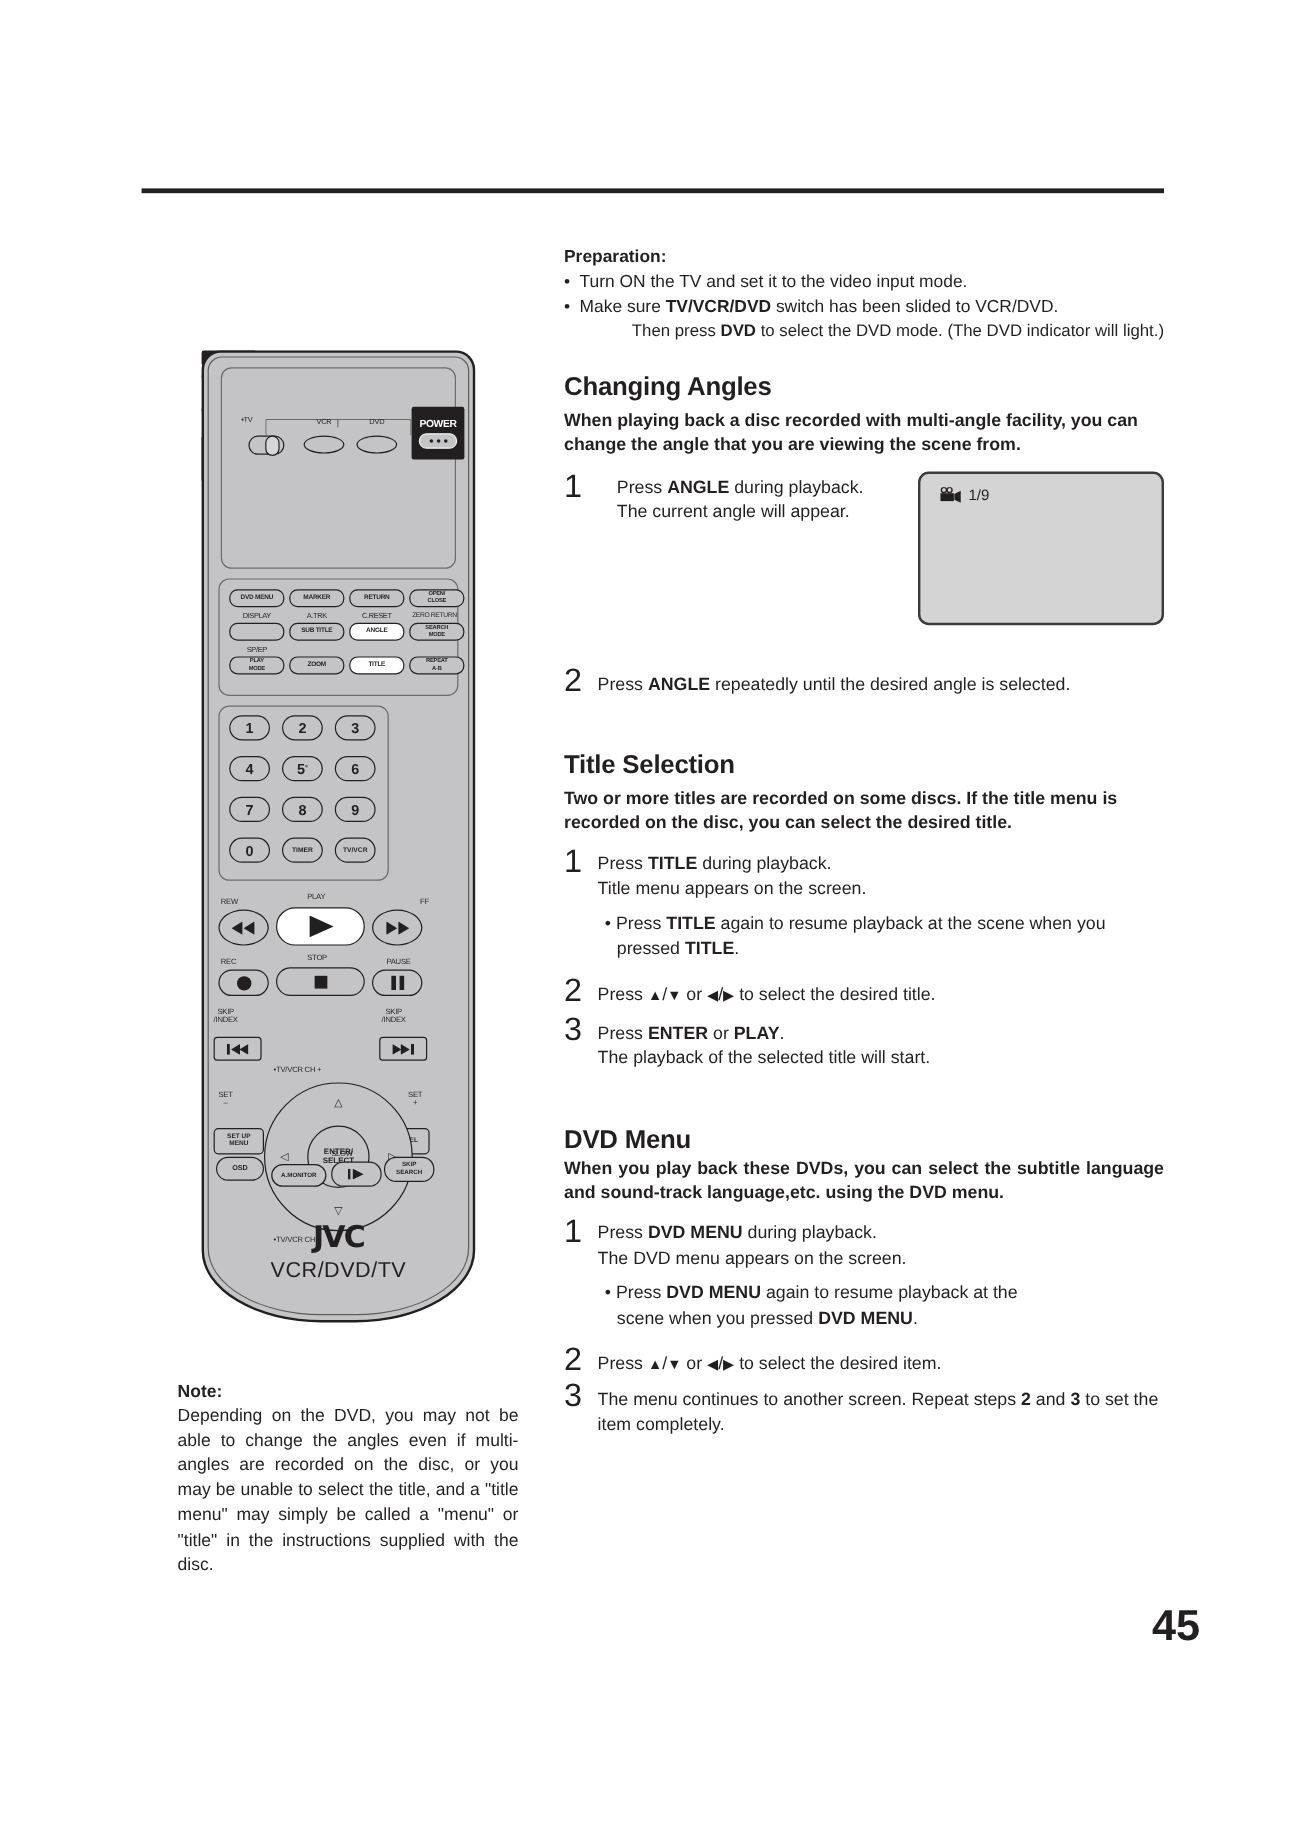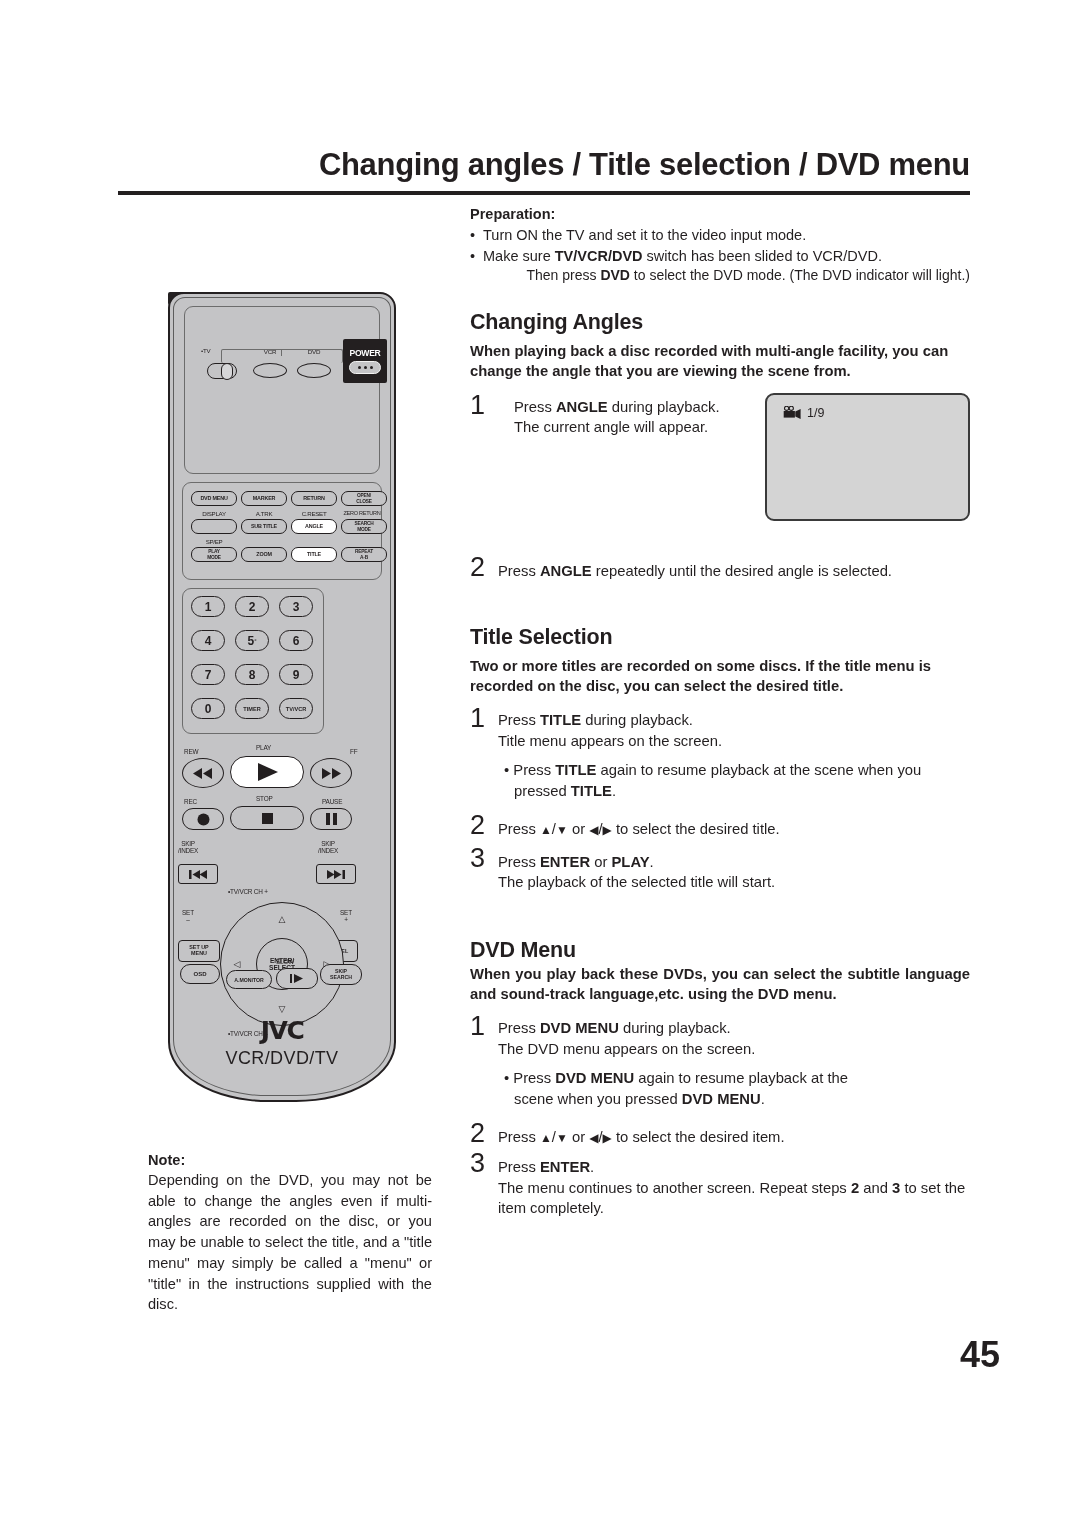--- a/index.html
+++ b/index.html
@@ -173,21 +173,20 @@
   #note-head { font-size:14.6px; font-weight:bold; margin-bottom:2px; }
   #note-text { font-size:14.6px; line-height:1.42; text-align:justify; }
 
   
   #page-number { position:absolute; right:80px; top:1334px; font-size:36px; font-weight:bold; }
 </style>
 </head>
 <body>
 
 <div id="page-header">
-  <div id="page-title">Changing angles / Title selection / DVD menu</div>
   <div id="title-rule"></div>
 </div>
 
 <div id="remote-wrap">
   <div id="remote-body"></div>
   <div id="remote-inner-edge"></div>
 
   <div class="panel" id="panel-top">
     <div id="link-line"></div>
     <div id="link-tick"></div>
@@ -461,21 +460,20 @@
     </div>
 
     <div class="step" style="margin-top:12px;">
       <div class="step-num">2</div>
       <div class="step-body tight"><span>Press </span><span style="font-size:12px;">▲</span><span>/</span><span style="font-size:12px;">▼</span><span> or </span><span style="font-size:12px;">◀</span><span>/</span><span style="font-size:12px;">▶</span><span> to select the desired item.</span></div>
     </div>
 
     <div class="step" style="margin-top:4px;">
       <div class="step-num">3</div>
       <div class="step-body tight">
-        <div><span>Press </span><b>ENTER</b><span>.</span></div>
         <div><span>The menu continues to another screen. Repeat steps </span><b>2</b><span> and </span><b>3</b><span> to set the item completely.</span></div>
       </div>
     </div>
   </div>
 </div>
 
 <div id="note-block">
   <div id="note-head">Note:</div>
   <div id="note-text">Depending on the DVD, you may not be able to change the angles even if multi-angles are recorded on the disc, or you may be unable to select the title, and a "title menu" may simply be called a "menu" or "title" in the instructions supplied with the disc.</div>
 </div>

